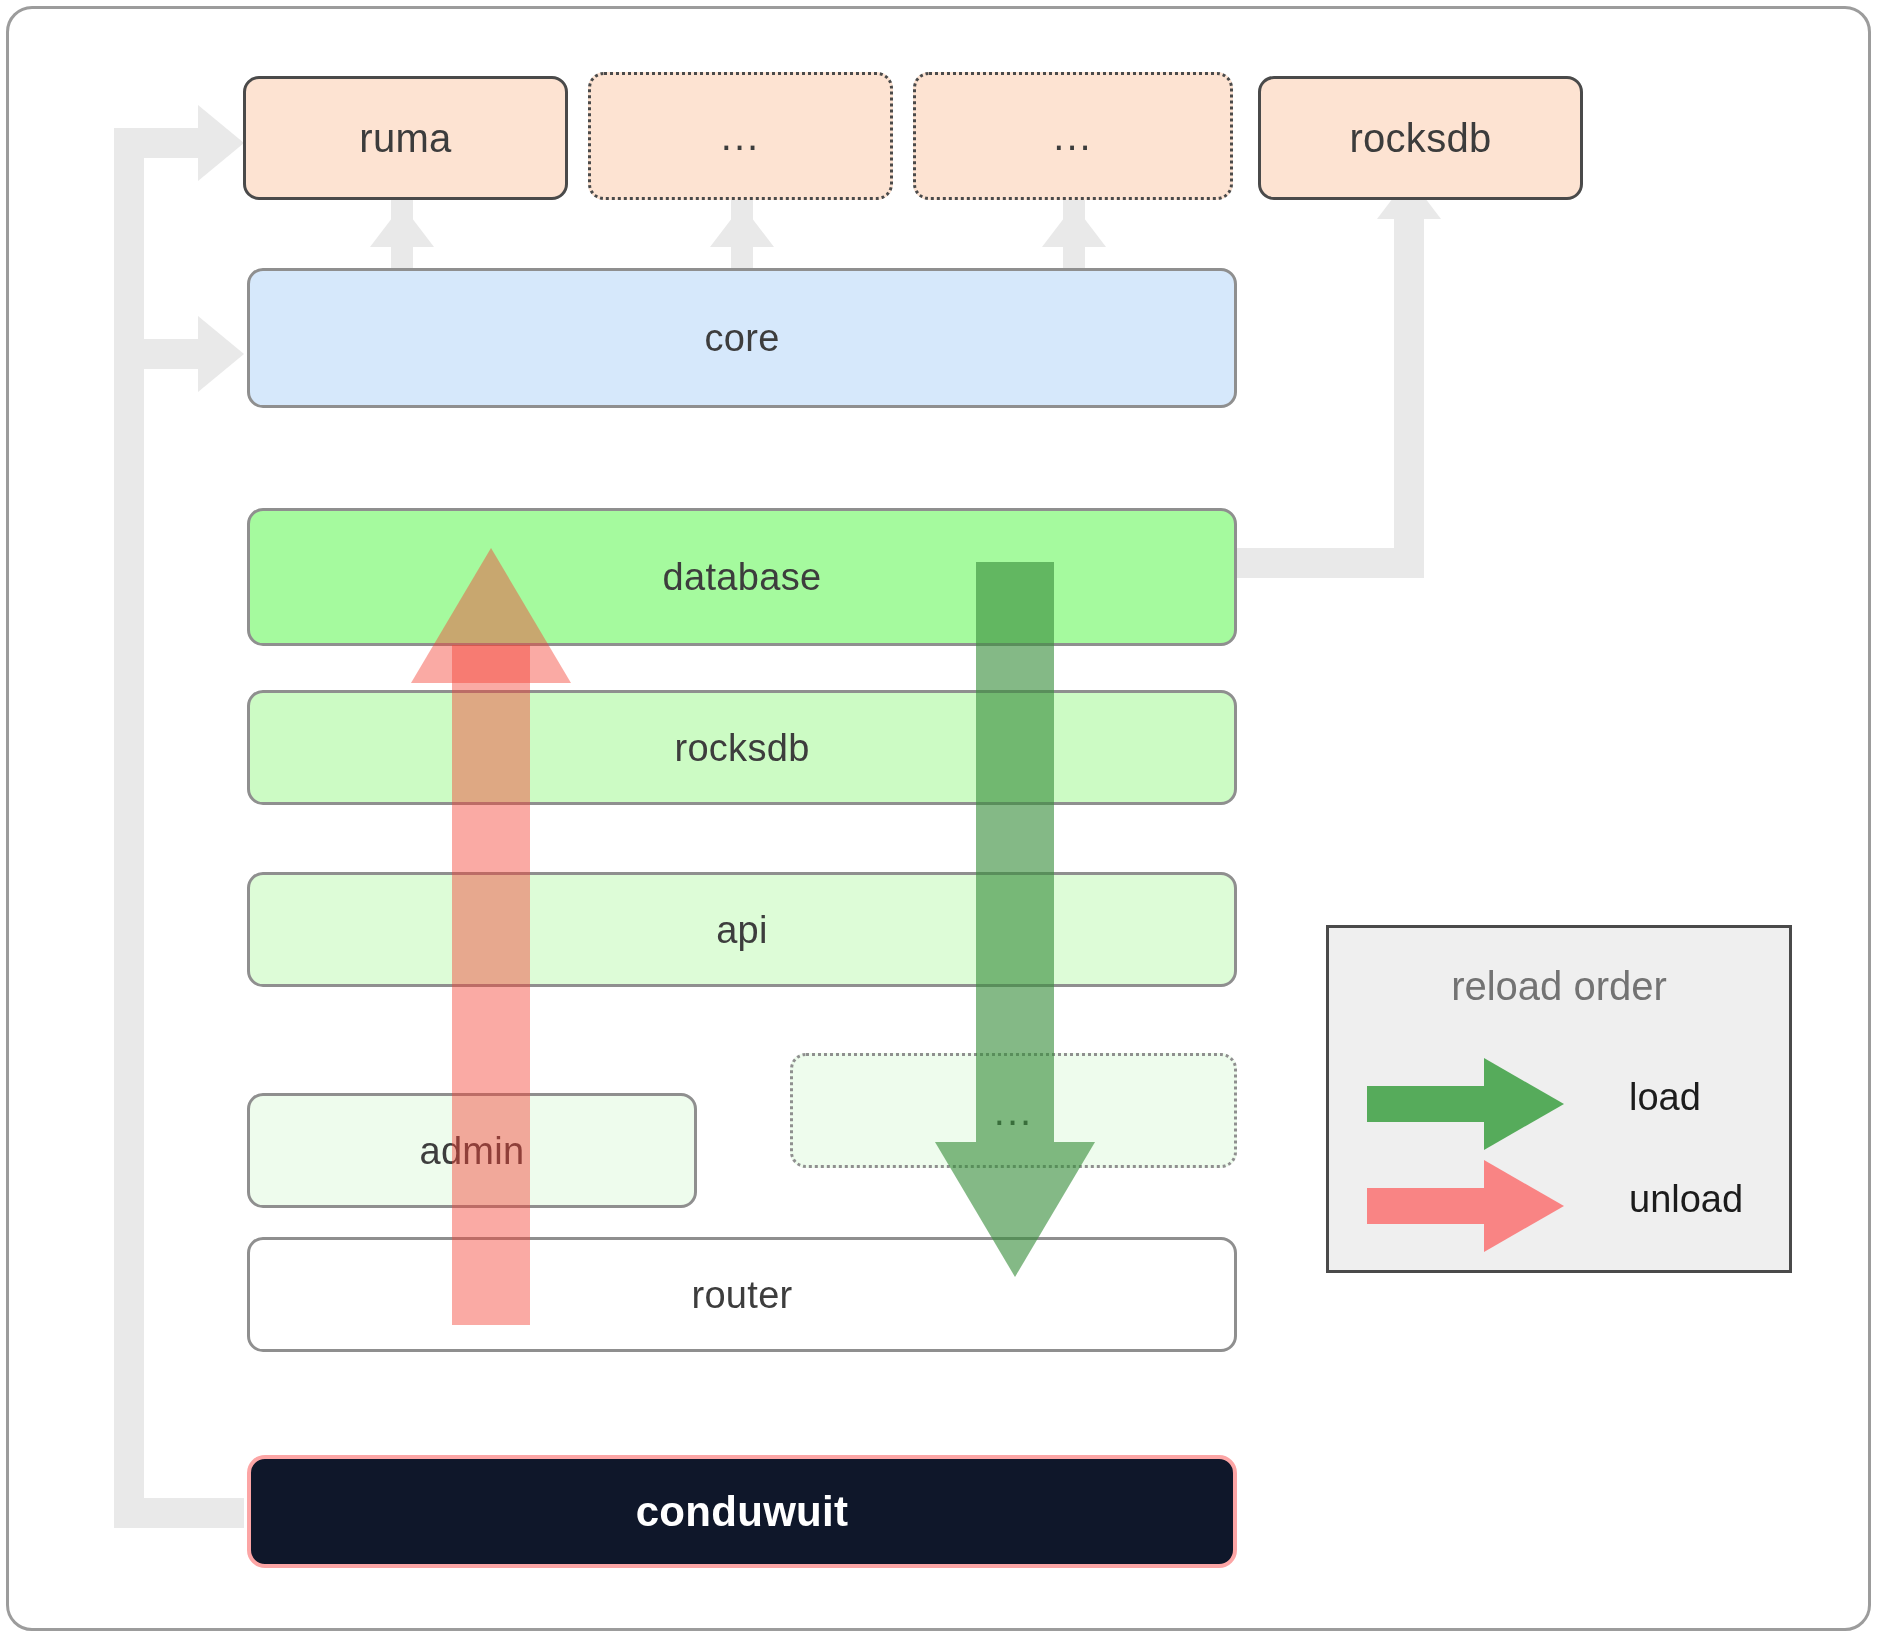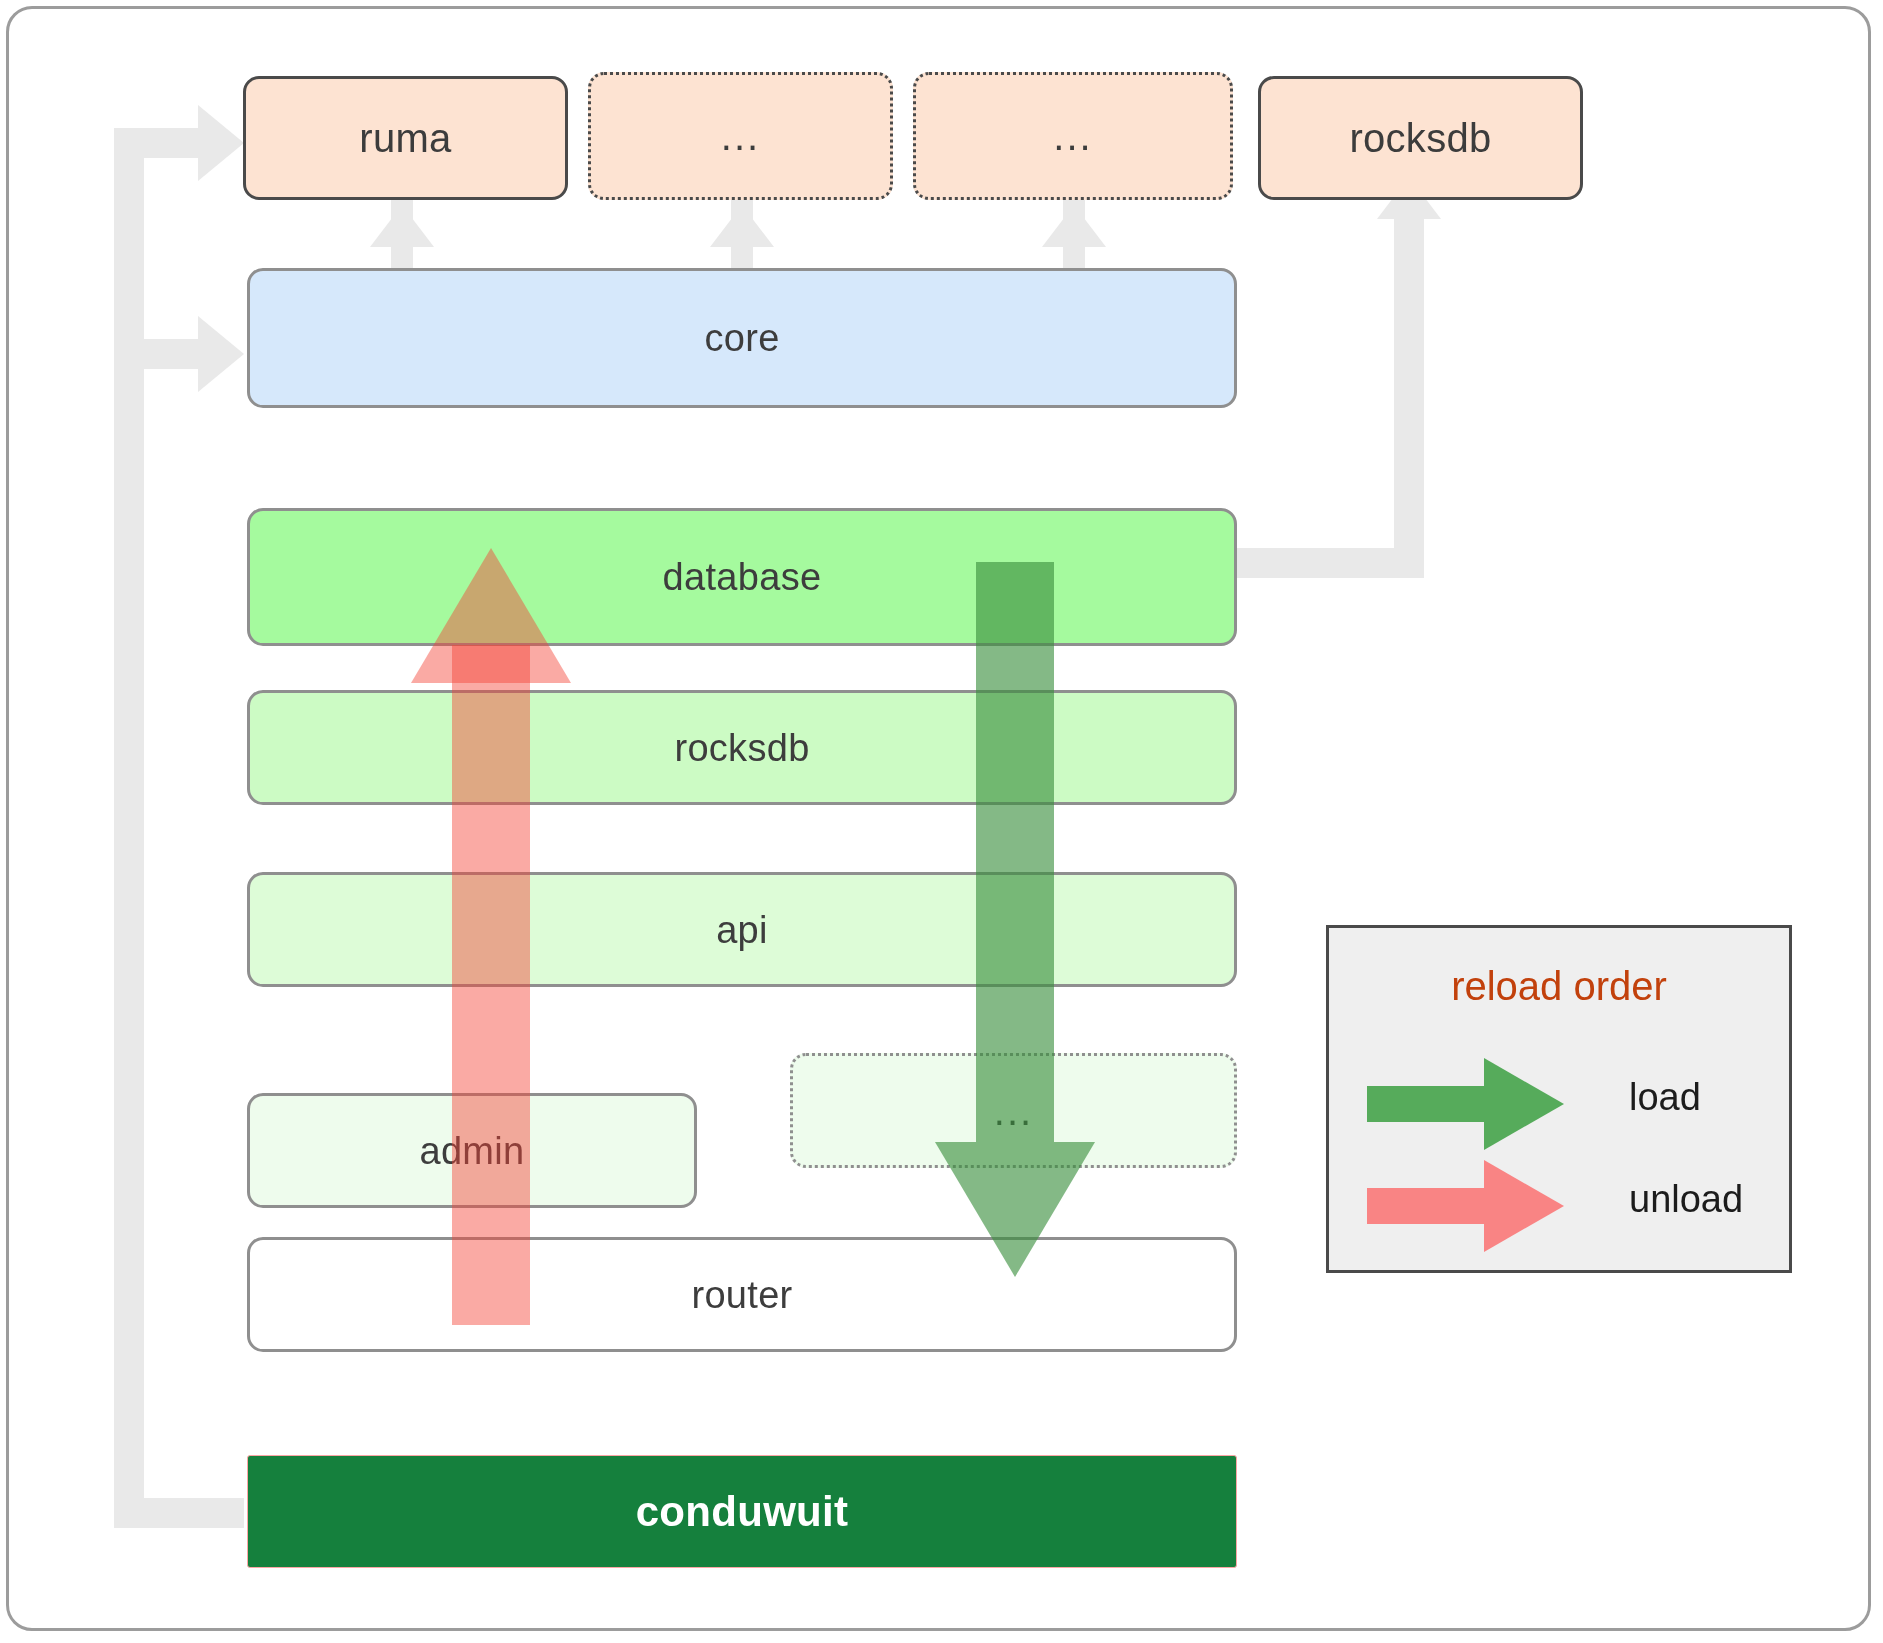--- a/index.html
+++ b/index.html
@@ -56,23 +56,23 @@
   .dep .lbl { font-size: 40px; color: #3c3c3c; }
   .dots .lbl { font-size: 40px; letter-spacing: 2px; color: #3c3c3c; }
 
   .layer {
     border: 3px solid #8f8f8f;
     border-radius: 16px;
   }
   .layer.dotted { border: 3px dotted #8f8f8f; }
 
   .brand {
-    background: #15803d;
-    border: 1px solid #fca5a5;
-    border-radius: 3px;
+    background: #0f172a;
+    border: 4px solid #fca5a5;
+    border-radius: 18px;
     color: #ffffff;
   }
   .brand .lbl {
     color: #ffffff;
     font-size: 42px;
     font-weight: 700;
   }
 
   
   .conn {
@@ -119,21 +119,21 @@
     box-sizing: border-box;
     background: #efefef;
     border: 3px solid #4a4a4a;
   }
   #legend .legend-title {
     position: absolute;
     left: 0; right: 0;
     top: 36px;
     text-align: center;
     font-size: 40px;
-    color: #c2410c;
+    color: #737373;
   }
   .legend-row { position: absolute; }
   .legend-row .lg-shaft { position: absolute; height: 36px; }
   .legend-row .lg-head {
     position: absolute;
     width: 0; height: 0;
     border-top: 46px solid transparent;
     border-bottom: 46px solid transparent;
   }
   .legend-row .lg-label {

